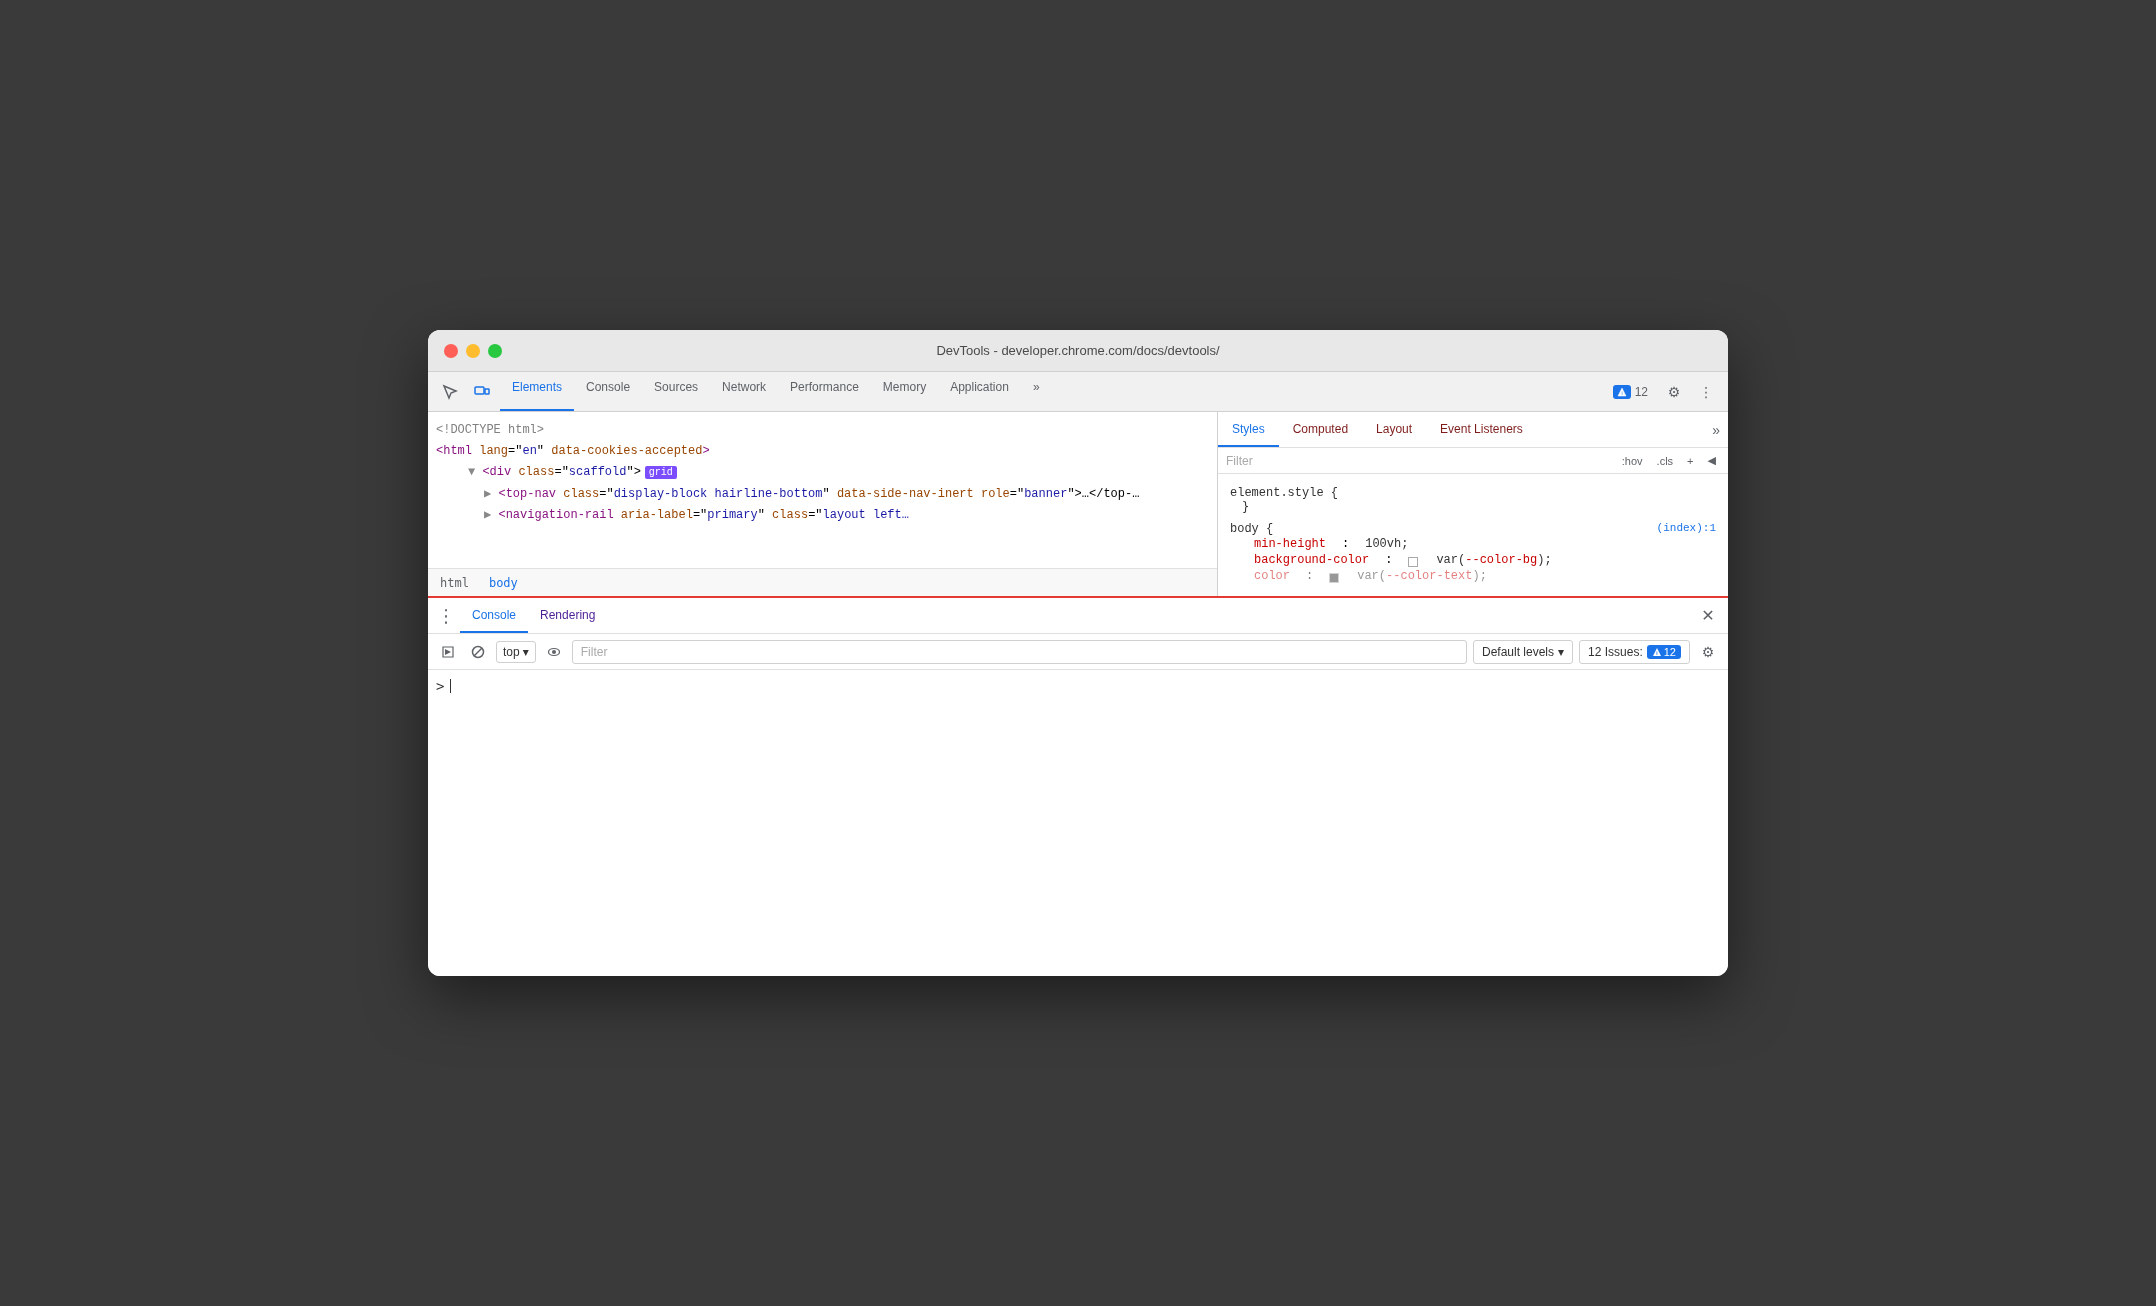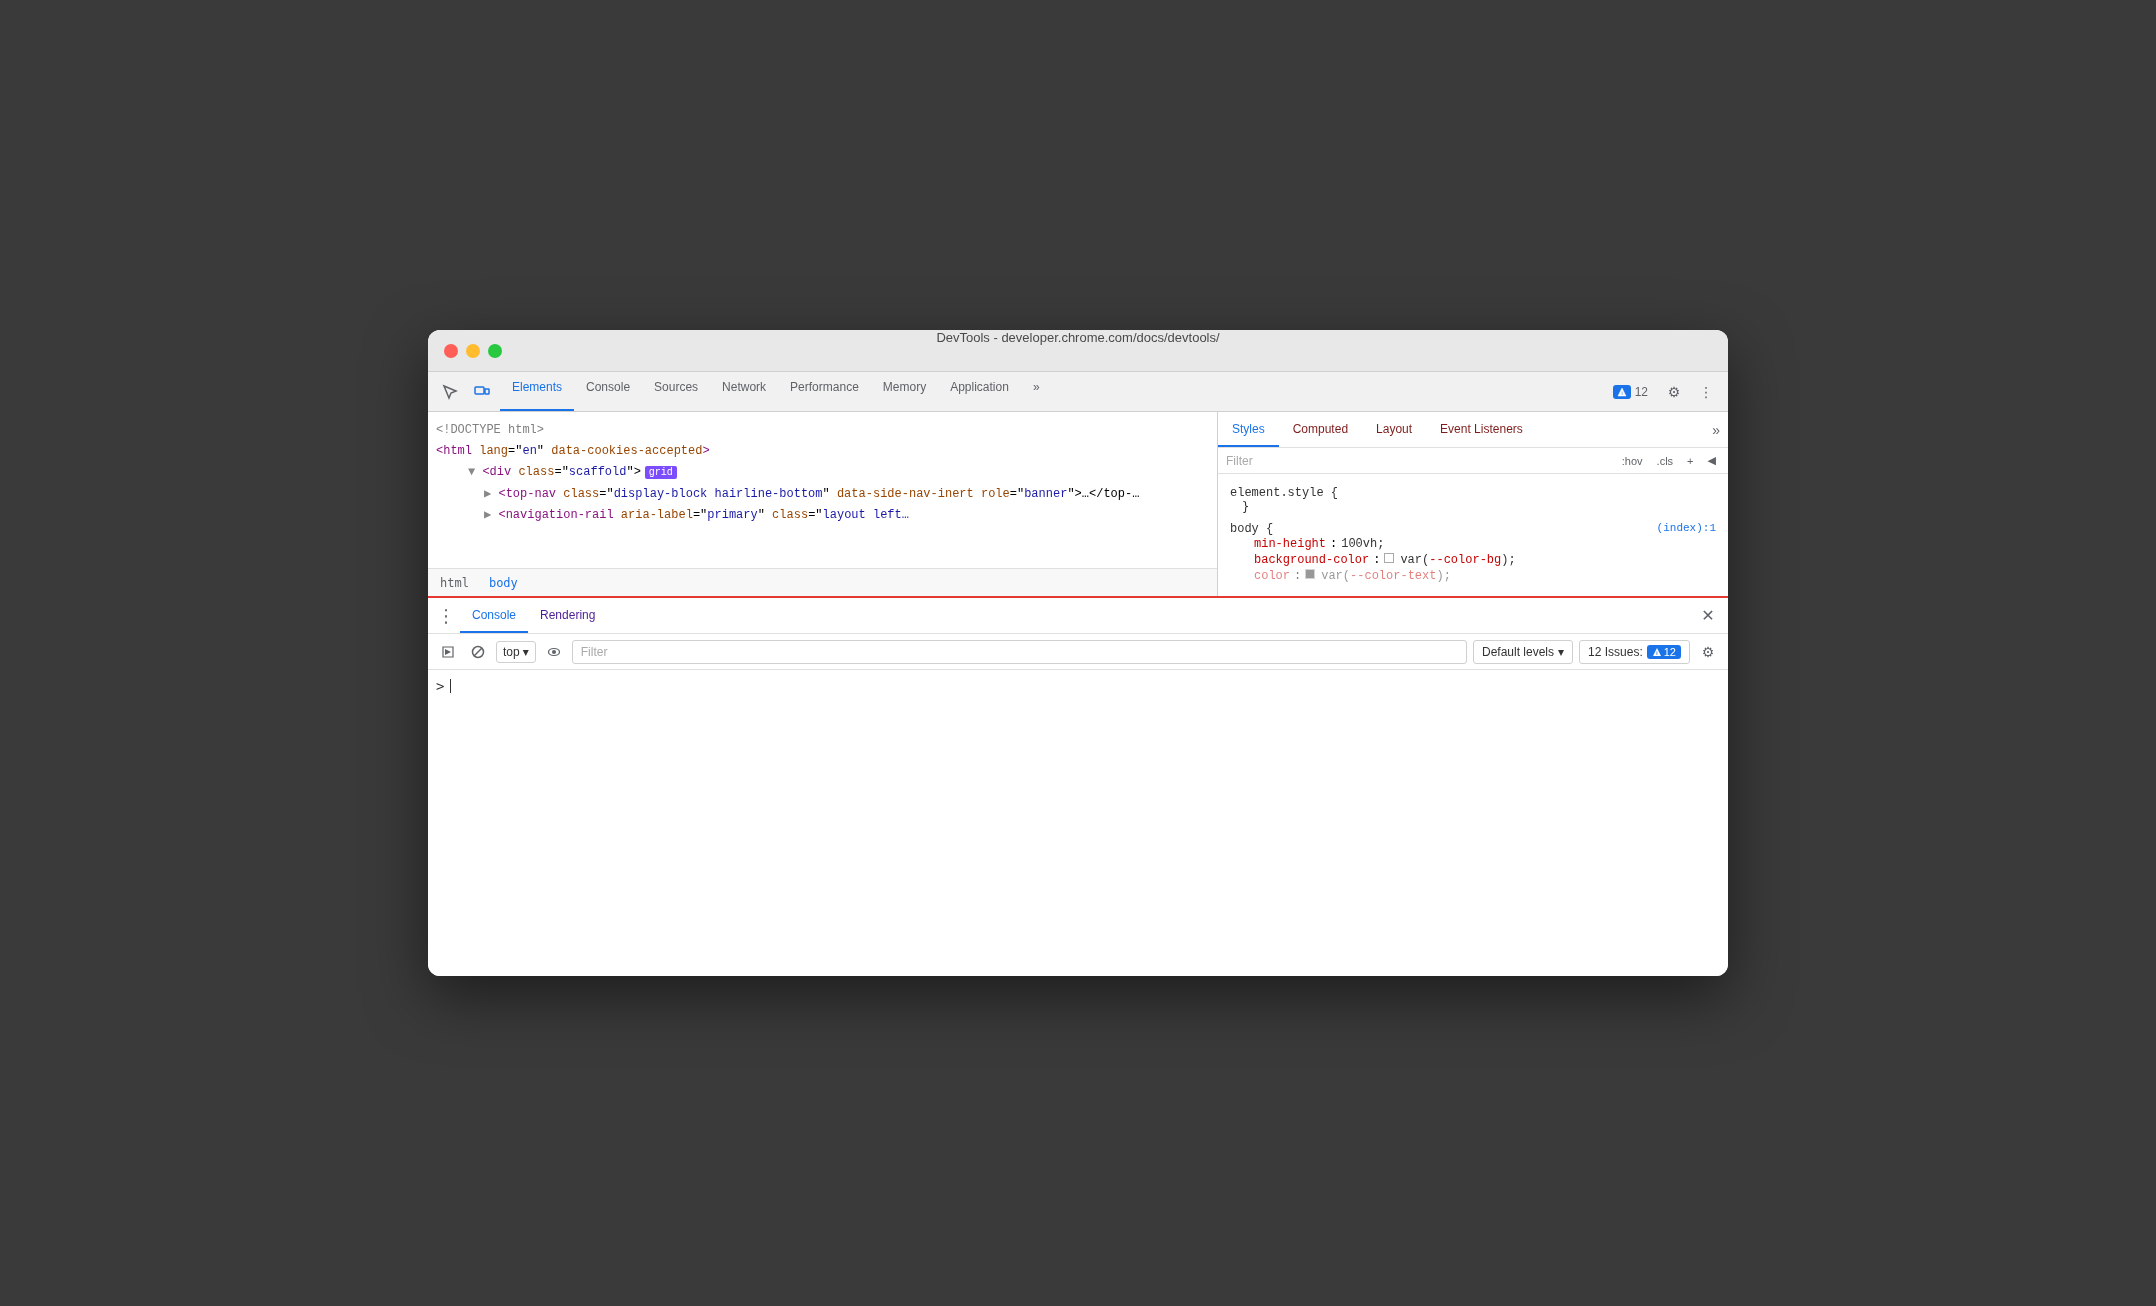--- a/index.html
+++ b/index.html
@@ -18,20 +18,21 @@
       box-shadow: 0 20px 60px rgba(0,0,0,0.5);
       overflow: hidden;
       display: flex;
       flex-direction: column;
     }
     
     .titlebar {
       background: #e8e8e8;
       height: 42px;
       display: flex;
+      align-items: center;
       padding: 0 16px;
       position: relative;
       border-bottom: 1px solid #d0d0d0;
     }
     .traffic-lights {
       display: flex;
       gap: 8px;
       align-items: center;
     }
     .traffic-light {
@@ -256,22 +257,22 @@
       color: #333;
     }
     .style-rule-origin {
       float: right;
       color: #1a73e8;
       font-size: 11px;
     }
     .style-property {
       padding: 1px 24px;
       display: flex;
-      gap: 4px;
-      align-items: flex-start;
+      gap: 16px;
+      align-items: flex-end;
     }
     .prop-name { color: #c80000; }
     .prop-value { color: #333; }
     .prop-value .var-name { color: #c80000; }
     .color-swatch {
       width: 10px;
       height: 10px;
       border: 1px solid #aaa;
       display: inline-block;
       margin-right: 2px;

